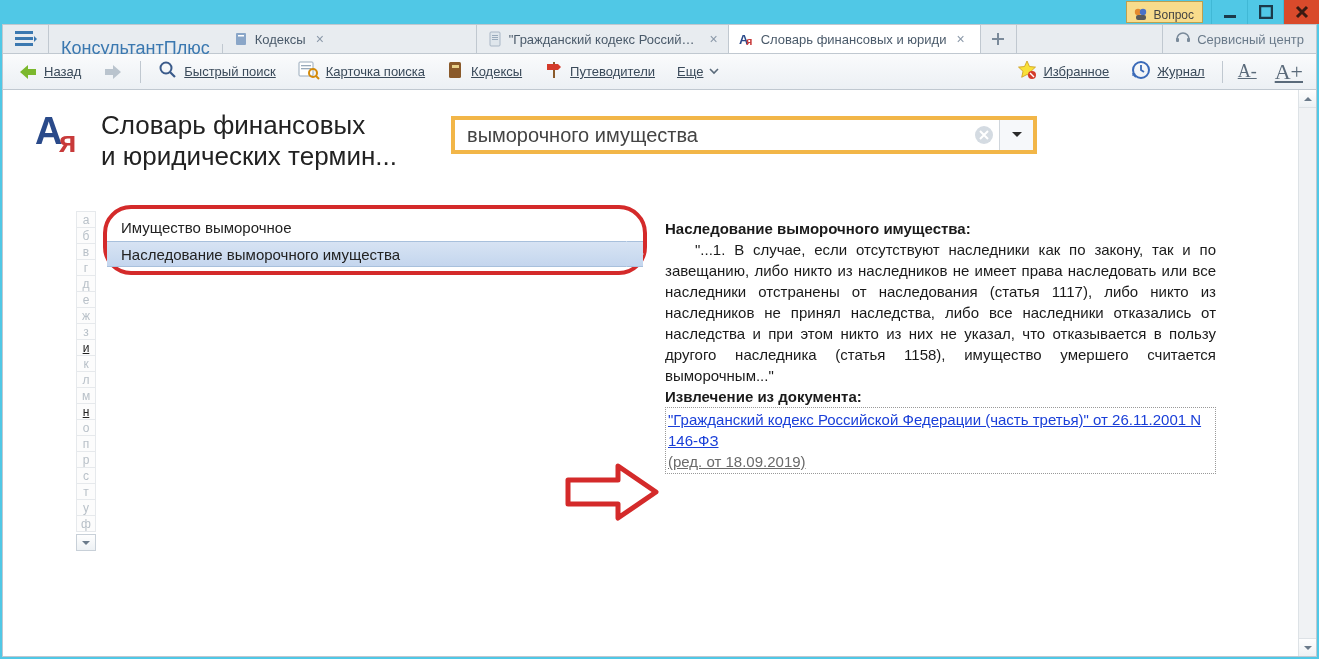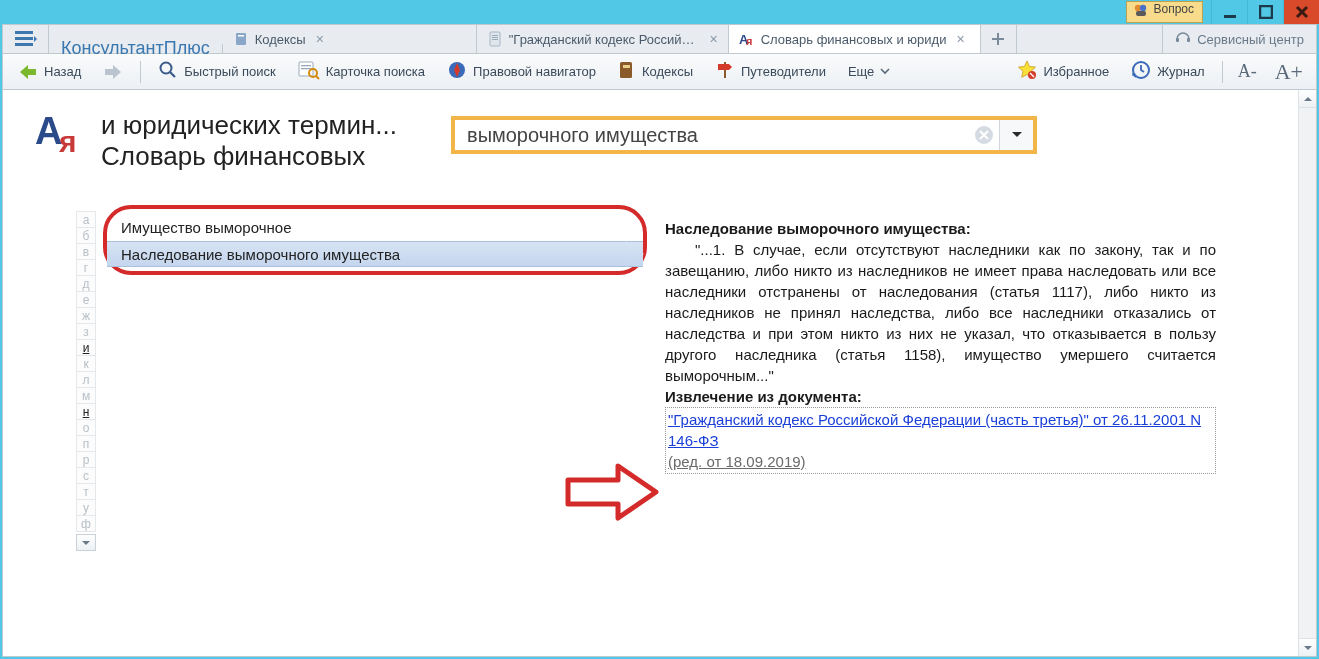--- a/index.html
+++ b/index.html
@@ -2,21 +2,21 @@
 <html><head>
 <meta charset="utf-8">
 <style>
   * { box-sizing: border-box; }
   html, body { margin:0; padding:0; font-family: Arial, Helvetica, sans-serif; }
   body { background:#50c8e6; width:1319px; height:659px; overflow:hidden; position:relative; }
 
   
   .titlebar { position:absolute; top:0; left:0; right:0; height:24px; background:#50c8e6; }
   .titlebar-right { position:absolute; right:0; top:0; display:flex; height:24px; }
-  .question-btn { background:#f8dc8c; border:1px solid #bba050; height:22px; margin-top:1px; padding:0 8px 0 6px; display:flex; align-items:flex-start; font-size:12px; color:#444; cursor:pointer; margin-right:8px; }
+  .question-btn { background:#f8dc8c; border:1px solid #bba050; height:22px; margin-top:1px; padding:0 8px 0 6px; display:flex; align-items:flex-end; font-size:12px; color:#444; cursor:pointer; margin-right:8px; }
   .q-icon { display:inline-flex; width:16px; height:16px; margin-right:4px; }
   .winbtn { width:36px; height:24px; display:flex; align-items:center; justify-content:center; border-left:1px solid #40b8d6; }
   .winbtn.close { background:#d94a2b; }
   .winbtn svg { display:block; }
 
   
   .tabstrip { position:absolute; left:2px; right:2px; top:24px; height:30px; background:#e8ecf0; border:1px solid #c0c8d0; display:flex; align-items:stretch; }
   .hamburger { width:46px; display:flex; align-items:center; justify-content:center; border-right:1px solid #c0c8d0; }
   .hamburger svg { display:block; }
   .brand { padding:0 12px; display:flex; align-items:center; font-weight:normal; color:#3a78b0; font-size:18px; border-right:1px solid #c0c8d0;margin-top:19px; }
@@ -24,21 +24,21 @@
   .tab.active { background:#fff; }
   .tab .tico { width:16px; height:16px; margin-right:6px; display:inline-flex; }
   .tab .tlabel { white-space:nowrap; overflow:hidden; text-overflow:ellipsis; }
   .tab .tclose { margin-left:10px; color:#8a98a8; font-size:14px; line-height:1; }
   .newtab { width:36px; display:flex; align-items:center; justify-content:center; border-right:1px solid #c0c8d0; }
   .strip-spacer { flex:1; border-right:1px solid #c0c8d0; }
   .service-center { display:flex; align-items:center; padding:0 12px; color:#6a7a8a; font-size:13px; gap:6px; }
 
   
   .toolbar { position:absolute; left:2px; right:2px; top:54px; height:36px; background:linear-gradient(#fafbfc,#ecf0f4); border:1px solid #c0c8d0; border-top:none; display:flex; align-items:center; padding:0 6px; gap:4px; }
-  .tbtn { display:flex; align-items:center; gap:6px; padding:3px 8px; font-size:13px; color:#3a4a5a; border:1px solid transparent; border-radius:2px; }
+  .tbtn { display:flex; align-items:center; gap:6px; padding:3px 8px; font-size:13px; color:#3a4a5a; border:1px solid transparent; border-radius:2px;text-decoration:underline; }
   .tool-spacer { flex:1; }
   .toolbar .sep { width:1px; height:22px; background:#c0c8d0; margin:0 4px; }
   .back-arrow { fill:#7bb82d; }
   .fwd-arrow { fill:#bac4ce; }
   .fontbtn { font-family:"Times New Roman",serif; font-size:18px; color:#5a6a7a; padding:0 6px; }
 
   
   .main { position:absolute; left:2px; right:2px; top:90px; bottom:2px; background:#fff; border:1px solid #c0c8d0; border-top:none; overflow:hidden; }
 
   .dict-header { position:absolute; left:32px; top:20px; display:flex; align-items:flex-start; }
@@ -196,27 +196,20 @@
     <span><svg width="22" height="20">
           <rect x="1" y="2" width="14" height="14" rx="1" fill="#fff" stroke="#9ab" stroke-width="1"></rect>
           <rect x="3" y="5" width="10" height="1.3" fill="#9ab"></rect>
           <rect x="3" y="8" width="10" height="1.3" fill="#9ab"></rect>
           <circle cx="15" cy="13" r="4" fill="none" stroke="#d48a0a" stroke-width="2"></circle>
           <path d="M18 16 l3 3" stroke="#d48a0a" stroke-width="2"></path>
         </svg></span>
     <span>Карточка поиска</span>
   </div>
   <div class="tbtn">
-    <span><svg width="20" height="20">
-          <circle cx="10" cy="10" r="8" fill="#3a6ab8"></circle>
-          <path d="M10 3 L13 10 L10 17 L7 10 Z" fill="#d43a2a"></path>
-        </svg></span>
-    <span>Правовой навигатор</span>
-  </div>
-  <div class="tbtn">
     <span><svg width="18" height="20">
           <rect x="2" y="2" width="12" height="16" rx="1.5" fill="#8a5a2a"></rect>
           <rect x="5" y="5" width="7" height="3" fill="#e8d088"></rect>
         </svg></span>
     <span>Кодексы</span>
   </div>
   <div class="tbtn">
     <span><svg width="20" height="20">
           <rect x="9" y="2" width="2" height="16" fill="#8a5a2a"></rect>
           <path d="M3 4 h11 l3 3 l-3 3 h-11 z" fill="#d43a2a"></path>
@@ -254,22 +247,22 @@
 
 <div class="main">
   <div class="dict-header">
     <div class="dict-logo">
       <svg viewBox="0 0 52 46">
           <text x="0" y="34" font-size="38" font-family="Arial" font-weight="bold" fill="#2a4a8a">А</text>
           <text x="24" y="42" font-size="30" font-family="Arial" font-weight="bold" fill="#c83a3a">я</text>
         </svg>
     </div>
     <div class="dict-title">
+      <div>Словарь финансовых</div>
       <div>и юридических термин...</div>
-      <div>Словарь финансовых</div>
     </div>
   </div>
 
   <div class="searchbox-wrap">
     <input type="text" value="выморочного имущества" style="">
     <div class="clear-btn">
       <svg width="20" height="20">
           <circle cx="10" cy="10" r="9"></circle>
           <path d="M6 6 l8 8 M14 6 l-8 8"></path>
         </svg>

